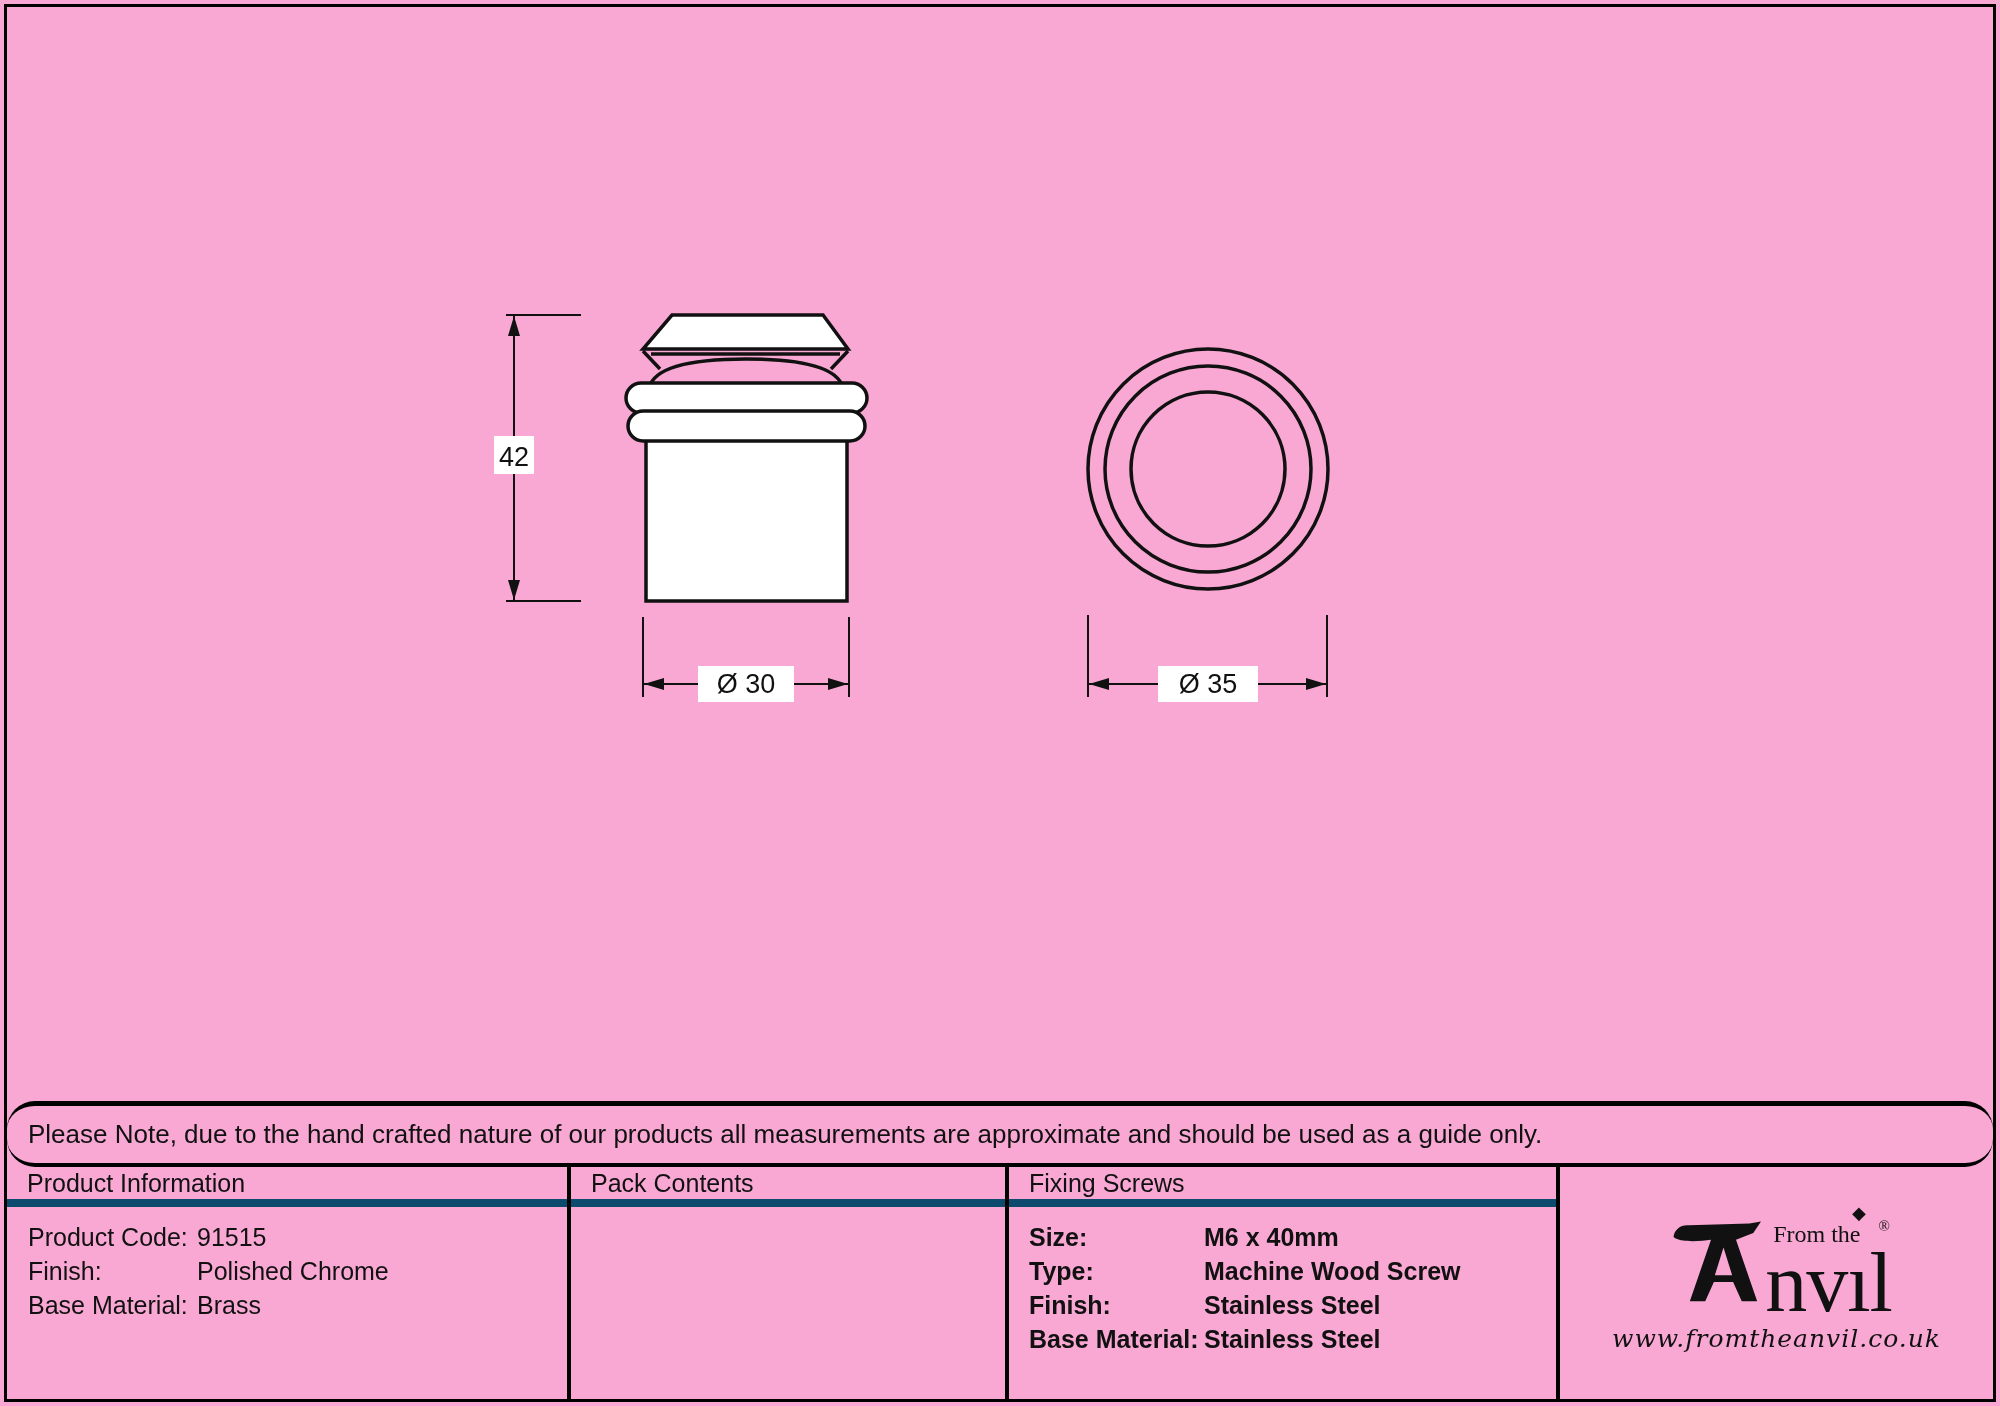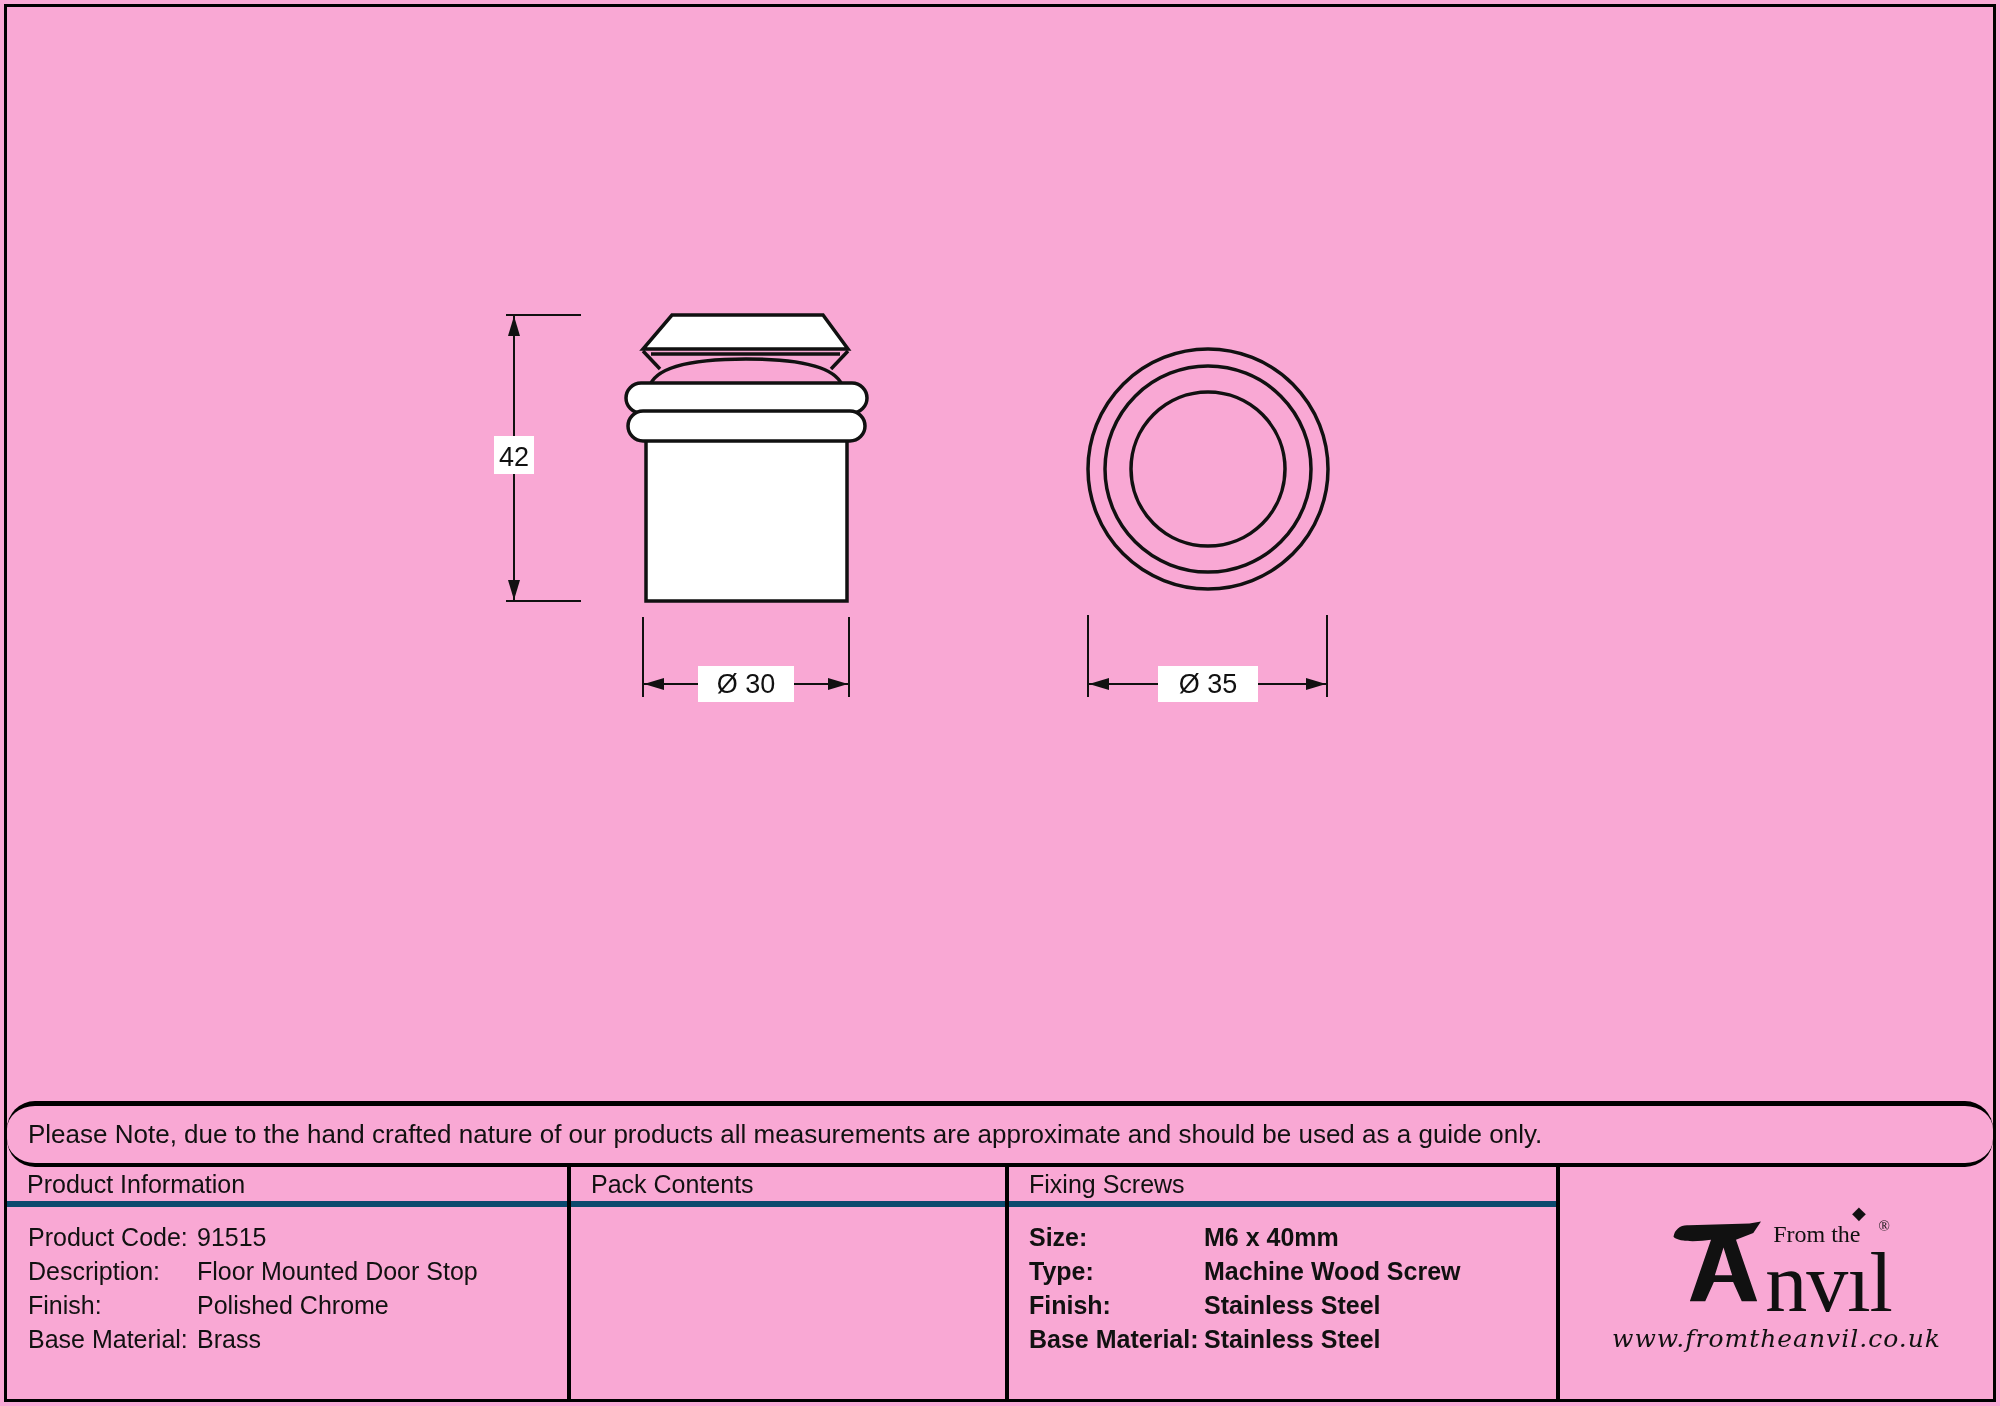--- a/index.html
+++ b/index.html
@@ -23,21 +23,21 @@
     box-sizing:border-box; border-top:5px solid #000; border-bottom:4px solid #000;
     display:flex; align-items:center; padding-left:21px; font-size:26px;border-radius:28px;
   }
   
   .tbl{position:absolute; left:7px; top:1167px; width:1986px; height:232px; display:flex;}
   .col{box-sizing:border-box; height:100%;}
   .col-border{border-right:4px solid #000;}
   .col1{width:564px;} .col2{width:438px;} .col3{width:551px;}
   .logo-col{flex:1; display:flex; align-items:center; justify-content:center;}
   .hdr{
-    box-sizing:border-box; height:40px; border-bottom:6px solid #0c4a6e;
+    box-sizing:border-box; height:40px; border-bottom:8px solid #0c4a6e;
     display:flex; align-items:center; padding-left:20px; font-size:25px;
   }
   .rows{padding:16px 0 0 21px; font-size:25px;}
   .row{height:34px; display:flex; align-items:baseline;}
   .row .lbl{display:inline-block;}
   .col1 .lbl{width:169px;} .col3 .lbl{width:175px;}
   .col2 .rows{padding-left:19px;}
   .col3 .rows{padding-left:20px;font-weight:bold;}
   
   .logo{display:flex; flex-direction:column; align-items:center;}
@@ -128,24 +128,20 @@
   <div class="tbl">
 
     <div class="col col1 col-border">
       <div class="hdr">Product Information</div>
       <div class="rows">
         <div class="row">
           <span class="lbl">Product Code:</span>
           <span class="val">91515</span>
         </div>
         <div class="row">
-          <span class="lbl">Description:</span>
-          <span class="val">Floor Mounted Door Stop</span>
-        </div>
-        <div class="row">
           <span class="lbl">Finish:</span>
           <span class="val">Polished Chrome</span>
         </div>
         <div class="row">
           <span class="lbl">Base Material:</span>
           <span class="val">Brass</span>
         </div>
       </div>
     </div>
 

